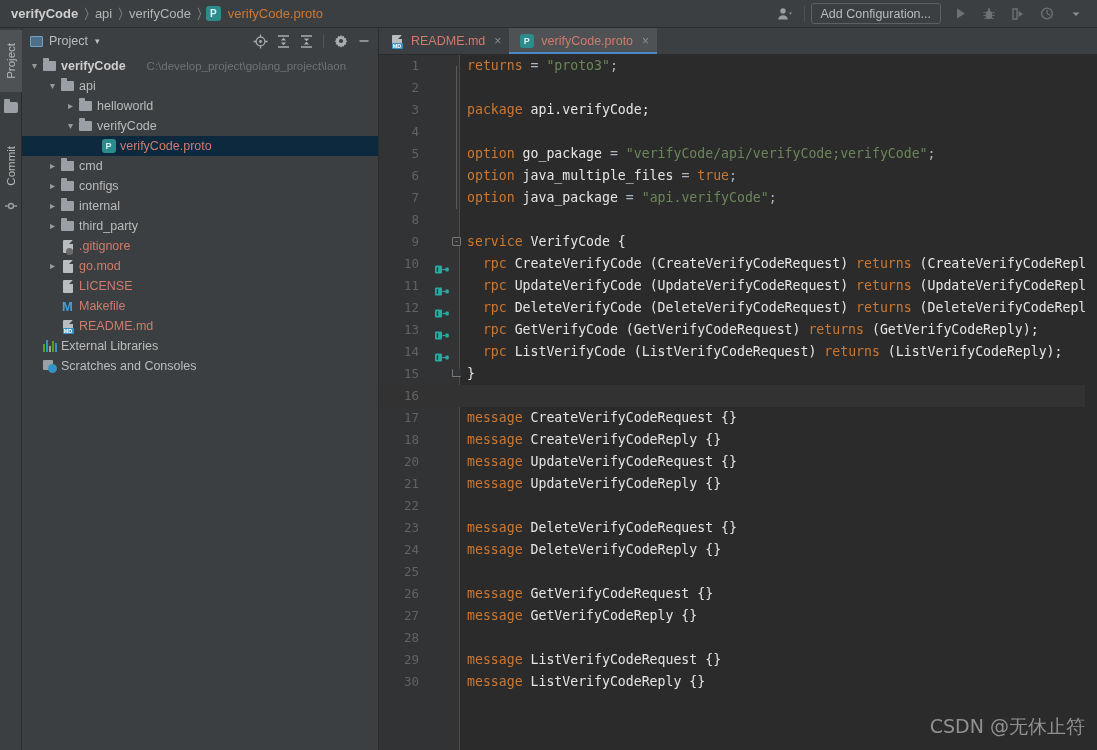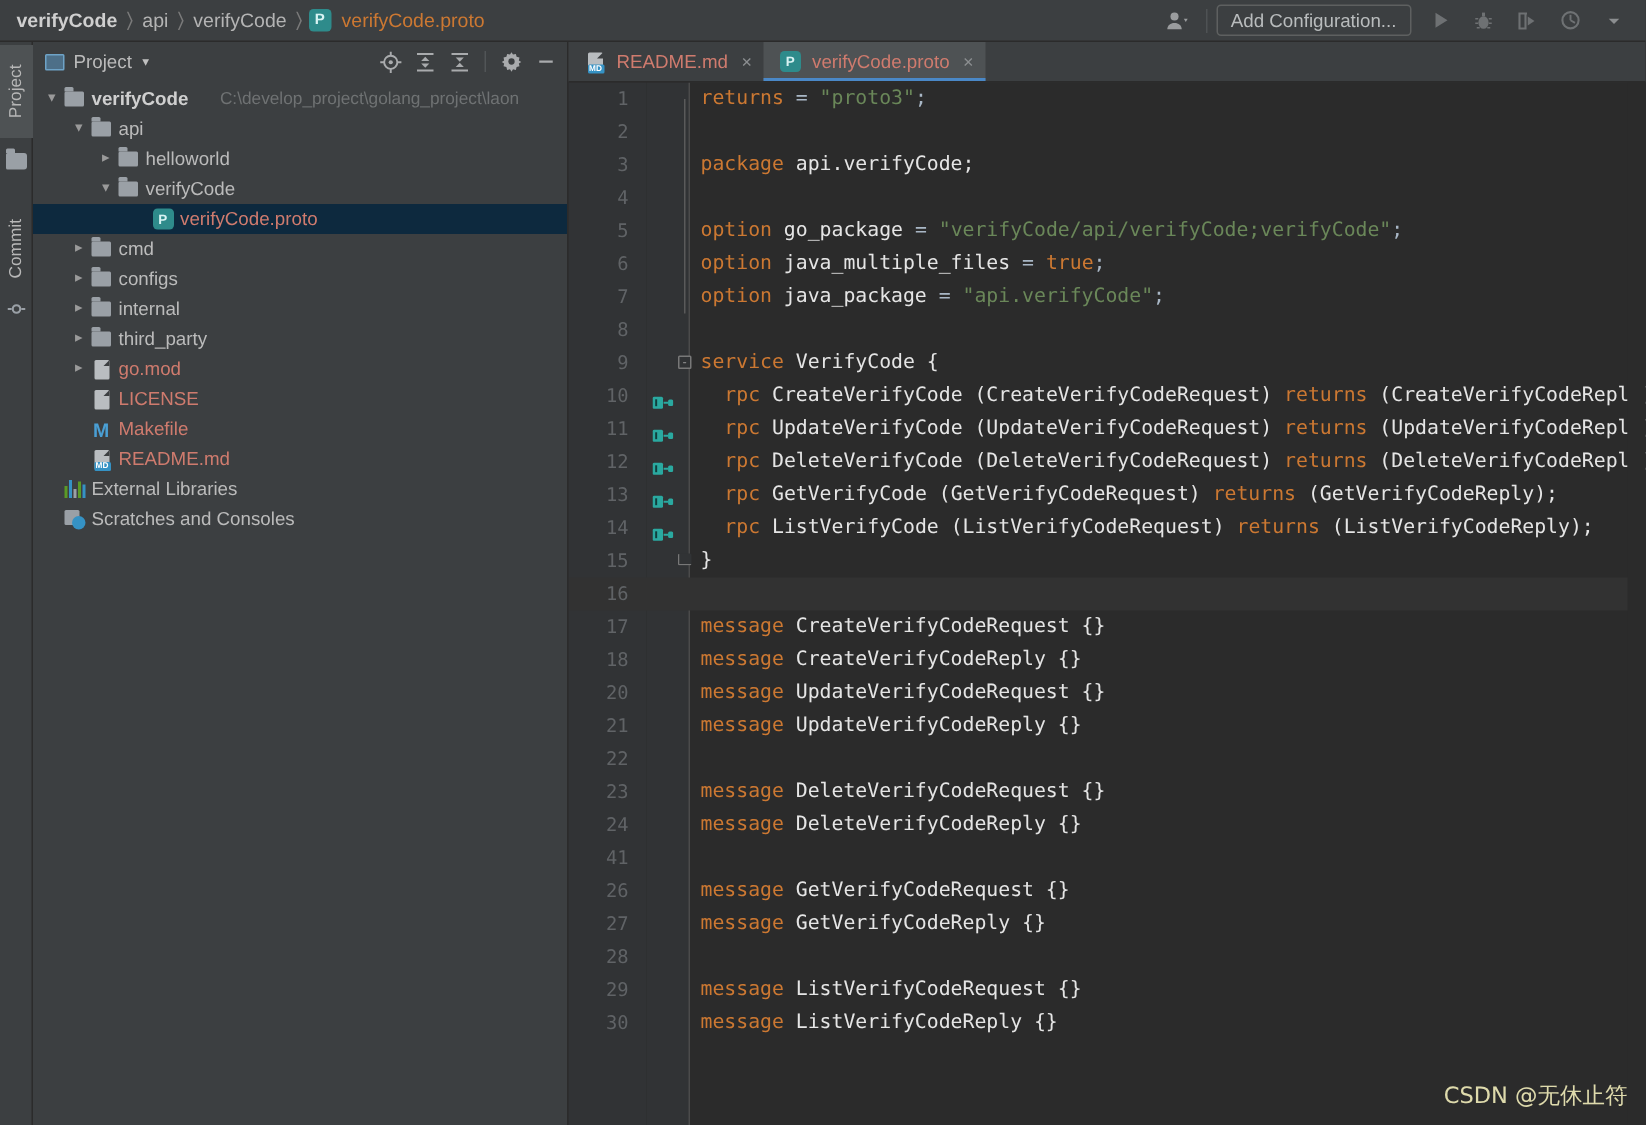--- a/index.html
+++ b/index.html
@@ -255,21 +255,21 @@
   .ident { color: #e5e5e5; }
   .fold-minus {
     position: absolute; left: 73px; width: 9px; height: 9px;
     border: 1px solid #787878; color: #9a9a9a; font-size: 8px;
     line-height: 7px; text-align: center; top: 6px;
     background: #313335; border-radius: 1px;
   }
 
   .watermark {
     position: absolute; right: 12px; bottom: 10px;
-    font-size: 15px; color: #fef9c3; opacity: 0.85;
+    font-size: 19px; color: #a3a3a3; opacity: 0.85;
     font-family: "DejaVu Sans", sans-serif;
     pointer-events: none;
   }
   .scroll-right {
     position: absolute; right: 0; top: 27px; width: 12px; height: 695px;
     background: #2b2b2b;
   }
 </style>
 </head>
 <body>
@@ -453,20 +453,28 @@
     </div>
 
     <div class="row" style="padding-left:24px">
       <span class="arrow closed"></span>
       <span class="ico">
           <span class="folder"></span>
         </span>
       <span class="lbl">third_party</span>
     </div>
 
+    <div class="row" style="padding-left:37px">
+      <span class="ico">
+        <span class="doc" style="background:#b9bdc0">
+            <span class="doc-badge badge-g" style="min-width:7px;height:7px;border-radius:50%;left:3px;bottom:-2px"></span>
+          </span>
+      </span>
+      <span class="lbl file-red">.gitignore</span>
+    </div>
 
 
     <div class="row" style="padding-left:24px">
       <span class="arrow closed"></span>
       <span class="ico">
           <span class="doc"></span>
         </span>
       <span class="lbl file-red">go.mod</span>
     </div>
 
@@ -586,21 +594,21 @@
             </svg></span><span class="code"><span class="op">  </span><span class="kw">rpc</span><span class="ident"> ListVerifyCode (ListVerifyCodeRequest) </span><span class="kw">returns</span><span class="ident"> (ListVerifyCodeReply);</span></span></div>
         <div class="cl"><span class="num">15</span><span class="fold-minus" style="border-top: none; border-right: none; height: 8px;"></span><span class="code"><span class="ident">}</span></span></div>
         <div class="cl cursorline"><span class="num">16</span><span class="code"></span></div>
         <div class="cl"><span class="num">17</span><span class="code"><span class="kw">message</span><span class="ident"> CreateVerifyCodeRequest {}</span></span></div>
         <div class="cl"><span class="num">18</span><span class="code"><span class="kw">message</span><span class="ident"> CreateVerifyCodeReply {}</span></span></div>
         <div class="cl"><span class="num">20</span><span class="code"><span class="kw">message</span><span class="ident"> UpdateVerifyCodeRequest {}</span></span></div>
         <div class="cl"><span class="num">21</span><span class="code"><span class="kw">message</span><span class="ident"> UpdateVerifyCodeReply {}</span></span></div>
         <div class="cl"><span class="num">22</span><span class="code"></span></div>
         <div class="cl"><span class="num">23</span><span class="code"><span class="kw">message</span><span class="ident"> DeleteVerifyCodeRequest {}</span></span></div>
         <div class="cl"><span class="num">24</span><span class="code"><span class="kw">message</span><span class="ident"> DeleteVerifyCodeReply {}</span></span></div>
-        <div class="cl"><span class="num">41</span><span class="code"></span></div>
+        <div class="cl"><span class="num">25</span><span class="code"></span></div>
         <div class="cl"><span class="num">26</span><span class="code"><span class="kw">message</span><span class="ident"> GetVerifyCodeRequest {}</span></span></div>
         <div class="cl"><span class="num">27</span><span class="code"><span class="kw">message</span><span class="ident"> GetVerifyCodeReply {}</span></span></div>
         <div class="cl"><span class="num">28</span><span class="code"></span></div>
         <div class="cl"><span class="num">29</span><span class="code"><span class="kw">message</span><span class="ident"> ListVerifyCodeRequest {}</span></span></div>
         <div class="cl"><span class="num">30</span><span class="code"><span class="kw">message</span><span class="ident"> ListVerifyCodeReply {}</span></span></div>
         <div style="position: absolute; left: 77px; top: 11px; width: 1px; height: 143px; background: rgb(90, 90, 90);"></div>
       </div>
   </div>
 
   <div class="scroll-right"></div>

